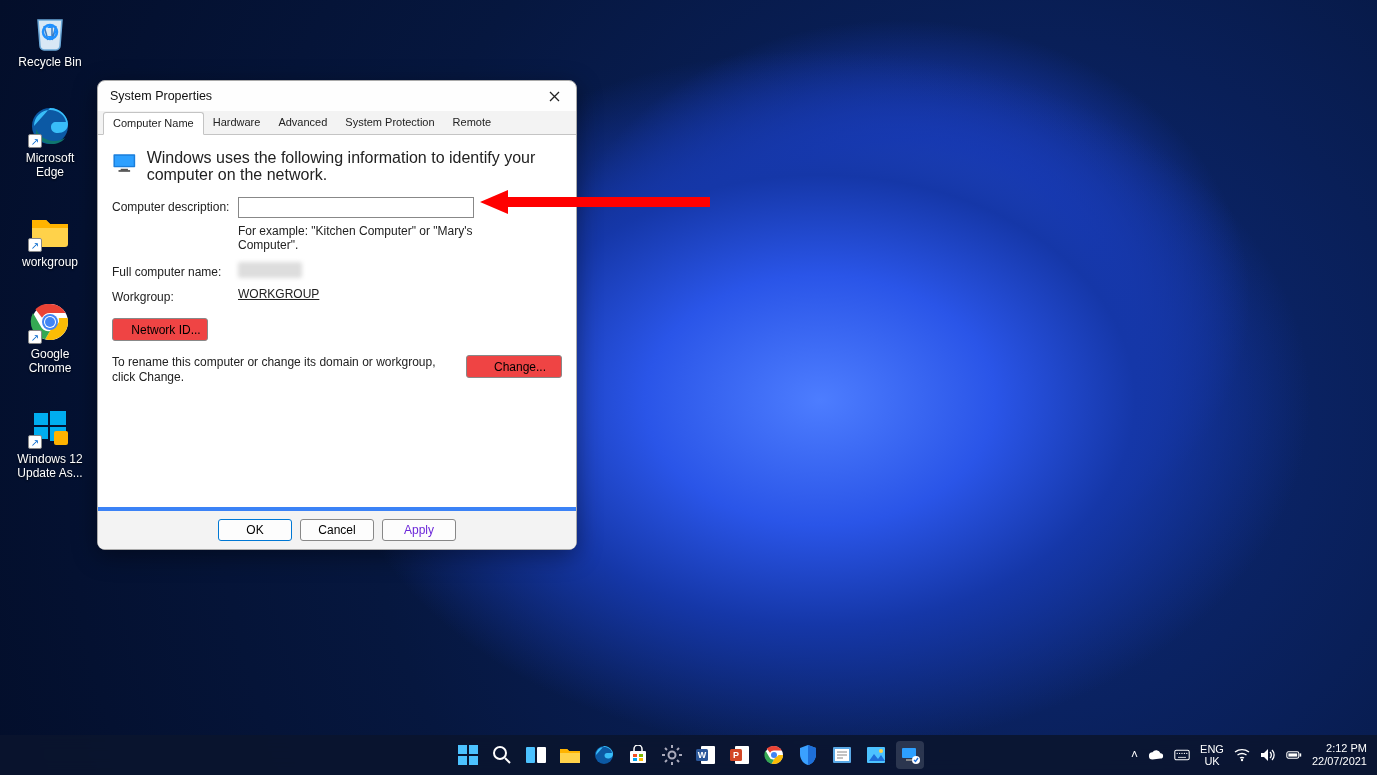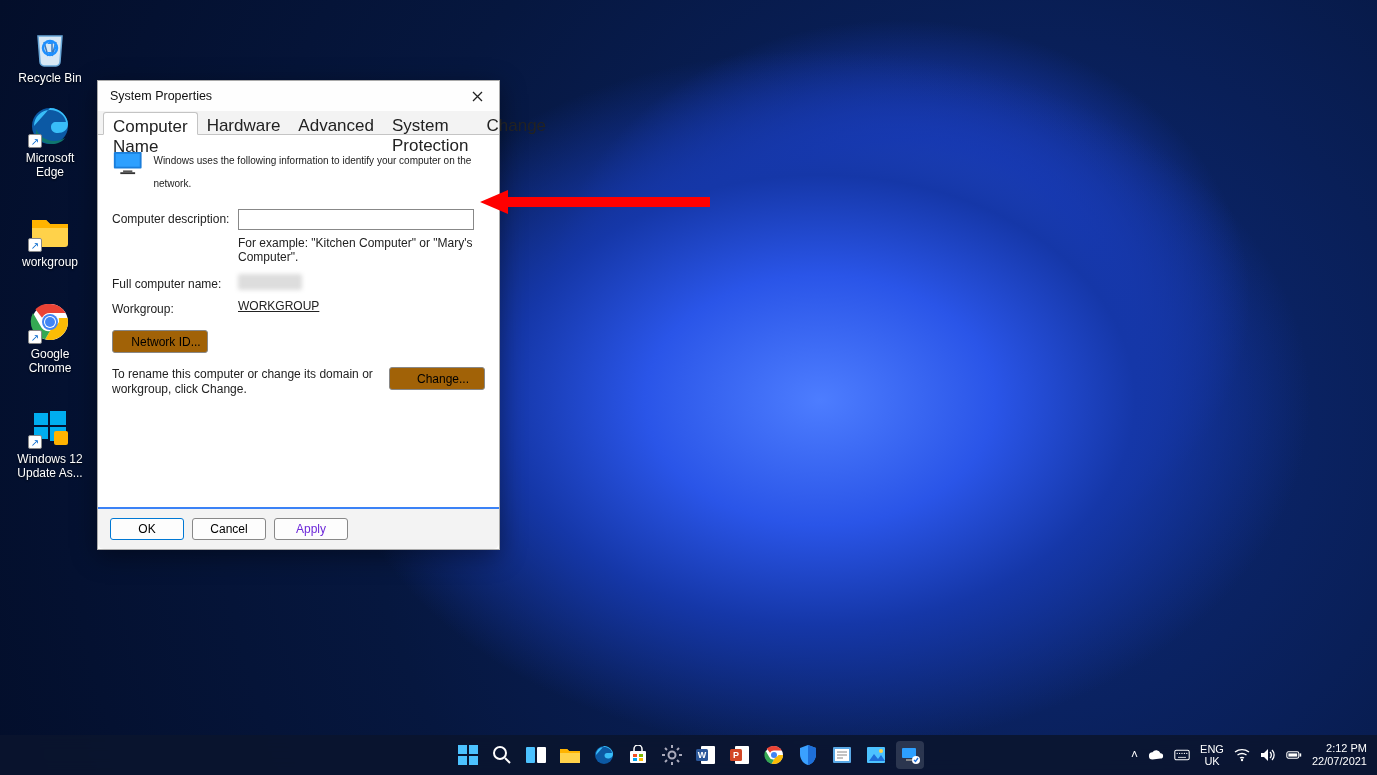--- a/index.html
+++ b/index.html
@@ -16,51 +16,51 @@
 }
 
 
 .desk-icon { position:absolute; width:80px; text-align:center; color:#fff; font-size:12px; cursor:pointer; }
 .desk-icon .ico { width:44px; height:44px; margin:0 auto 3px; position:relative; }
 .desk-icon span { display:block; text-shadow:0 1px 2px rgba(0,0,0,.8); line-height:14px; }
 .shortcut-arrow { position:absolute; bottom:0; left:0; width:14px; height:14px; background:#fff; border:1px solid #888; border-radius:2px; display:flex; align-items:center; justify-content:center; font-size:10px; color:#0066cc; }
 
 
 #dialog {
-  position:absolute; left:97px; top:80px; width:403px; height:470px;
-  background:#fefefe; border:1px solid #aaa; border-radius:0;
+  position:absolute; left:97px; top:80px; width:480px; height:470px;
+  background:#fefefe; border:1px solid #aaa; border-radius:8px;
   box-shadow:0 6px 24px rgba(0,0,0,.4);
   display:flex; flex-direction:column;
   font-size:12px; color:#111;
 }
 #titlebar { height:30px; display:flex; align-items:center; padding:0 8px 0 12px; font-size:12.5px; }
 #titlebar .spacer { flex:1; }
 #close-btn { width:28px; height:20px; display:flex; align-items:center; justify-content:center; cursor:pointer; border-radius:3px; }
 
 #tabstrip { height:24px; display:flex; padding:0 5px; border-bottom:1px solid #c4c4c4; background:#f3f3f3; }
-.tab { padding:4px 9px 3px; font-size:17px; color:#222; cursor:pointer; position:relative; top:1px; }
+.tab { padding:4px 9px 3px; font-size:11px; color:#222; cursor:pointer; position:relative; top:1px; }
 .tab.active { background:#fff; border:1px solid #c4c4c4; border-bottom:1px solid #fff; border-radius:3px 3px 0 0; }
 
 #tabbody { flex:1; padding:14px 14px 8px; background:#fff; font-size:12px; color:#222; }
 .intro { display:flex; gap:10px; margin-bottom:14px; }
 .monitor-ico { width:34px; height:28px; }
-.intro p { line-height:23px; font-size:10px; }
+.intro p { line-height:17px; font-size:16px; }
 
 .row { display:flex; align-items:flex-start; margin-bottom:6px; }
 .row .lbl { width:126px; padding-top:3px; }
 .row .val { flex:1;text-decoration:underline; }
 input.txt { width:236px; height:21px; border:1px solid #888; padding:0 4px; font-size:12px; }
 .example { font-size:12px; color:#222; margin:3px 0 10px 126px; width:236px; line-height:14px; }
 .blurred { display:inline-block; width:64px; height:16px; background:#ddd; filter:blur(2px); border-radius:2px; }
 
 .action-row { display:flex; align-items:flex-start; margin-top:14px; }
 .action-row p { flex:1; padding-right:10px; line-height:15px; }
-button.dlg-btn { width:96px; height:23px; background:#a16207; border:1px solid #888; border-radius:3px; font-size:12px; cursor:pointer;padding-left:12px; }
-
-#btnbar { height:42px; border-top:2px solid #3b82f6; background:#f3f3f3; display:flex; align-items:center; justify-content:flex-start; padding:0 12px; gap:8px; border-radius:0 0 6px 6px; }
+button.dlg-btn { width:96px; height:23px; background:#ef4444; border:1px solid #888; border-radius:3px; font-size:12px; cursor:pointer;padding-left:12px; }
+
+#btnbar { height:42px; border-top:4px solid #3b82f6; background:#f3f3f3; display:flex; align-items:center; justify-content:center; padding:0 12px; gap:8px; border-radius:0 0 6px 6px; }
 #btnbar button { width:74px; height:22px; border:1px solid #888; border-radius:3px; background:#fdfdfd; font-size:12px; cursor:pointer; }
 #btnbar button.primary { border:1.5px solid #0078d4; }
 #btnbar button:disabled { color:#6d28d9; cursor:default; }
 
 
 #arrow { position:absolute; left:480px; top:190px; width:230px; height:24px; pointer-events:none; }
 
 
 #taskbar { position:absolute; left:0; bottom:0; width:100%; height:40px; background:rgba(10,20,45,.88); backdrop-filter:blur(8px); display:flex; align-items:center; }
 #taskbar .center { position:absolute; left:50%; transform:translateX(-50%); display:flex; gap:6px; }
@@ -69,21 +69,21 @@
 #tray .chev { cursor:pointer; font-size:12px; }
 #tray .lang { line-height:12px; text-align:center; cursor:pointer; }
 #tray .clock { line-height:13px; text-align:right; cursor:pointer; }
 .tray-ico { width:16px; height:16px; display:flex; align-items:center; justify-content:center; cursor:pointer; }
 </style>
 </head>
 <body>
 
 <div id="desktop">
 
-  <div class="desk-icon" style="left:10px; top:24px;">
+  <div class="desk-icon" style="left:10px; top:8px;">
     <div class="ico">
       <svg viewBox="0 0 44 44">
           <path d="M10 12h24l-2 26c0 2-2 4-4 4H16c-2 0-4-2-4-4z" fill="#d8e8f5" stroke="#6aa8d8" stroke-width="1.5"></path>
           <path d="M16 18l4 14m4-14v14m4-14l-4 14" stroke="#3a7abf" stroke-width="1.5" fill="none"></path>
           <circle cx="22" cy="24" r="7" fill="none" stroke="#1e90ff" stroke-width="2.5"></circle>
           <path d="M22 17l3 3h-6z M29 24l-3 3v-6z M22 31l-3-3h6z" fill="#1e90ff"></path>
         </svg>
     </div>
     <span>Recycle Bin</span>
   </div>
@@ -150,21 +150,21 @@
             <path d="M1 1l9 9M10 1l-9 9" stroke="#222" stroke-width="1.3"></path>
           </svg>
       </div>
     </div>
 
     <div id="tabstrip">
       <div class="tab active">Computer Name</div>
       <div class="tab">Hardware</div>
       <div class="tab">Advanced</div>
       <div class="tab">System Protection</div>
-      <div class="tab">Change</div>
+      <div class="tab">Remote</div>
     </div>
 
     <div id="tabbody">
       <div class="intro">
         <svg class="monitor-ico" viewBox="0 0 34 28">
             <rect x="2" y="2" width="30" height="18" rx="1" fill="#1a7edb"></rect>
             <rect x="4" y="4" width="26" height="14" fill="#2da0ff"></rect>
             <rect x="12" y="22" width="10" height="2" fill="#555"></rect>
             <rect x="9" y="24" width="16" height="2" fill="#333"></rect>
           </svg>

